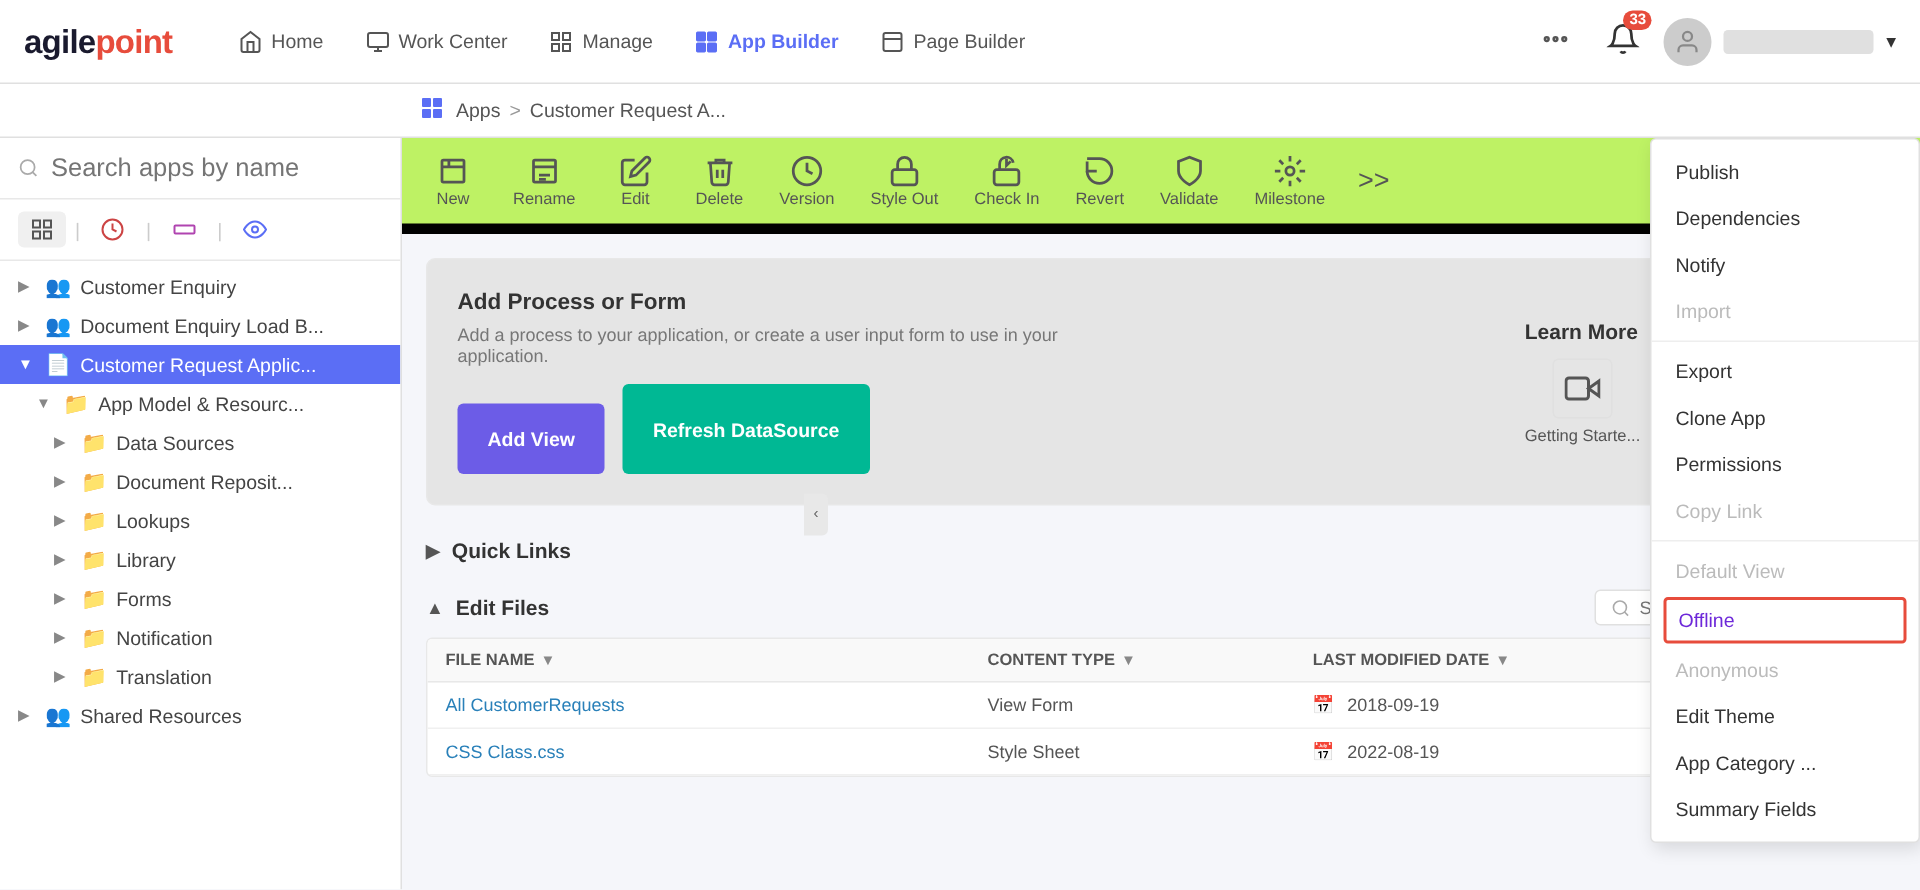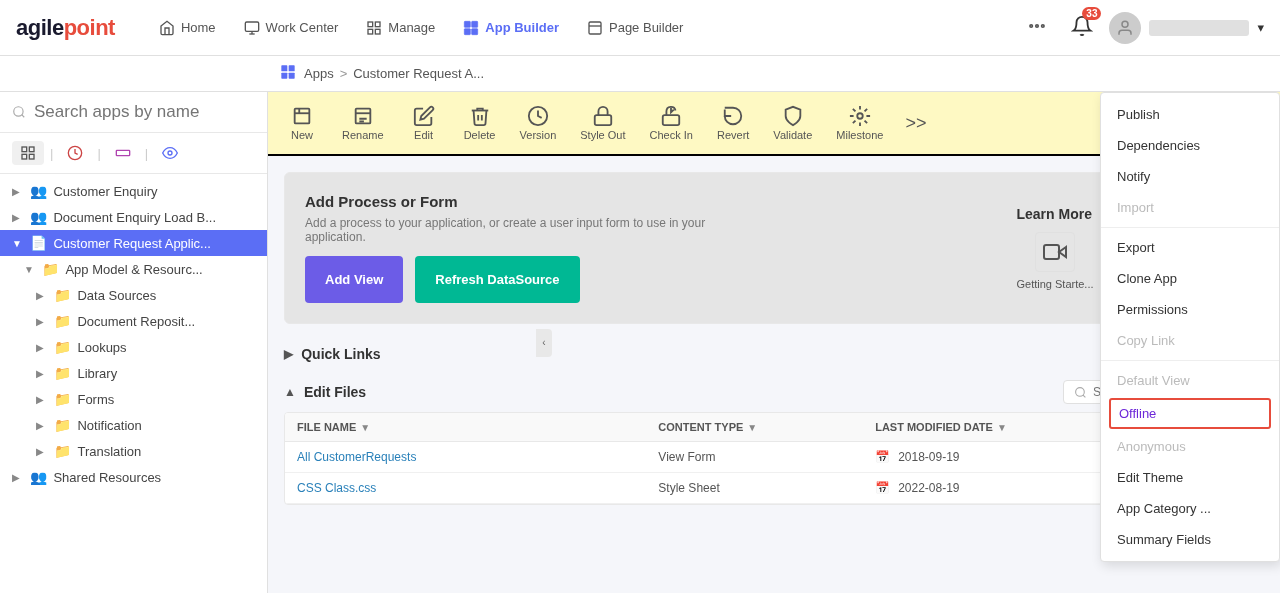--- a/index.html
+++ b/index.html
@@ -83,21 +83,21 @@
     .tree-item.active .tree-icon { color: #fff; }
     .tree-item-label { flex: 1; overflow: hidden; text-overflow: ellipsis; white-space: nowrap; }
     .tree-indent-1 { padding-left: 24px; }
     .tree-indent-2 { padding-left: 36px; }
 
     
     .content-area { flex: 1; display: flex; flex-direction: column; overflow: hidden; background: #f5f6fa; position: relative; }
 
     
     .toolbar {
-      background: #fef9c3; border-bottom: 2px solid #000000;
+      background: #bef264; border-bottom: 7px solid #000000;
       display: flex; align-items: center; padding: 0 8px;
       height: 64px; gap: 4px;
     }
     .tool-btn {
       display: flex; flex-direction: column; align-items: center;
       gap: 2px; padding: 8px 10px; cursor: pointer; border-radius: 4px;
       color: #555; font-size: 11px; min-width: 52px;
     }
     .tool-btn svg { width: 22px; height: 22px; }
     .toolbar-more { padding: 8px; cursor: pointer; color: #555; font-size: 18px; }
@@ -107,21 +107,21 @@
 
     
     .add-process-section {
       background: #e5e5e5; border-radius: 6px; padding: 20px;
       display: flex; align-items: center; justify-content: space-between;
       margin-bottom: 12px; border: 1px solid #e8e8e8;
     }
     .add-process-left h3 { font-size: 15px; font-weight: 600; margin-bottom: 6px; }
     .add-process-left p { font-size: 12px; color: #777; max-width: 420px; }
     .add-process-btns { display: flex; gap: 12px; margin-top: 12px; }
-    .btn-purple { background: #6c5ce7; color: #fff; border: none; border-radius: 4px; padding: 16px 20px; font-size: 13px; font-weight: 600; cursor: pointer; }
+    .btn-purple { background: #6c5ce7; color: #fff; border: none; border-radius: 4px; padding: 16px 20px; font-size: 13px; font-weight: 600; cursor: pointer; margin-top: 13px; }
     .btn-teal { background: #00b894; color: #fff; border: none; border-radius: 4px; padding: 10px 20px; font-size: 13px; font-weight: 600; cursor: pointer; }
     .learn-more { display: flex; gap: 20px; }
     .learn-item { display: flex; flex-direction: column; align-items: center; gap: 6px; cursor: pointer; font-size: 11px; color: #555; }
     .learn-item-icon { width: 40px; height: 40px; border: 1px solid #e0e0e0; border-radius: 4px; display: flex; align-items: center; justify-content: center; font-size: 20px; }
 
     
     .section-header {
       display: flex; align-items: center; gap: 8px;
       padding: 10px 0 8px; font-size: 14px; font-weight: 600; cursor: pointer;
     }

